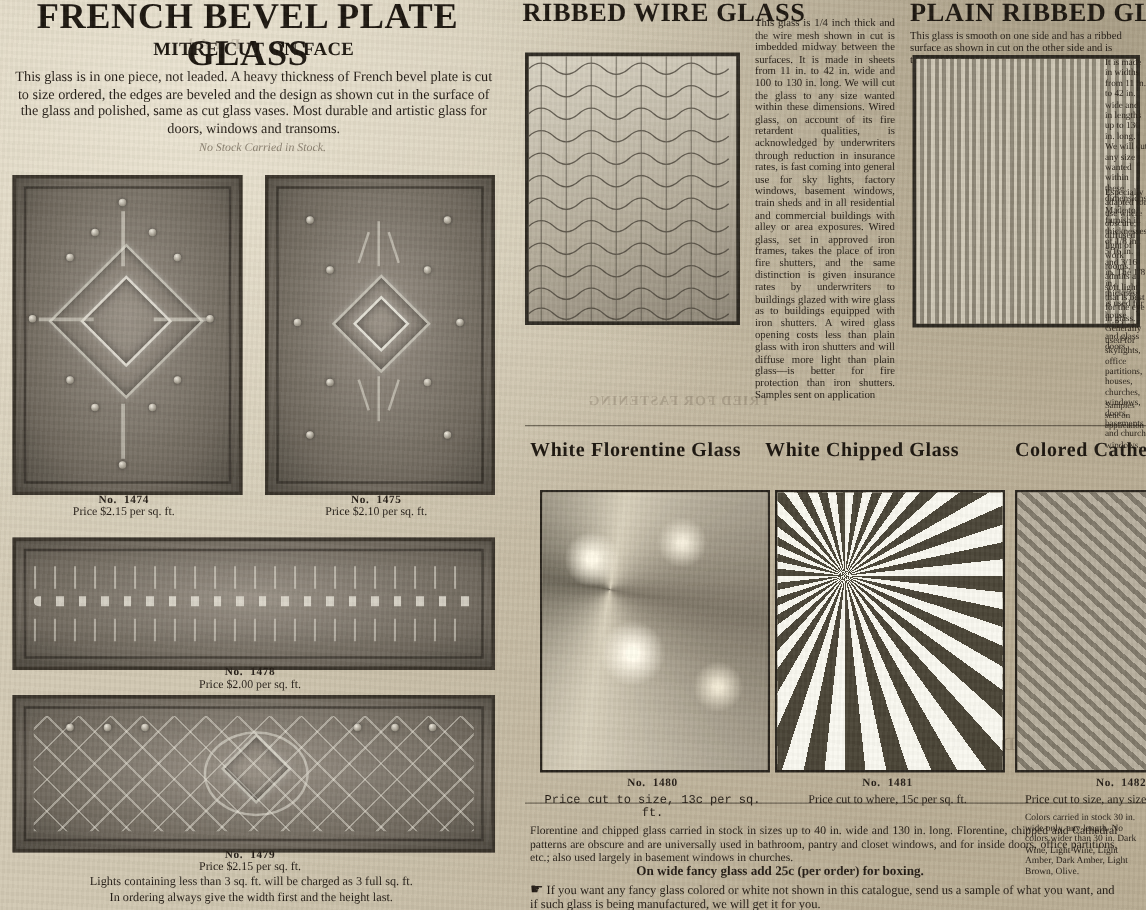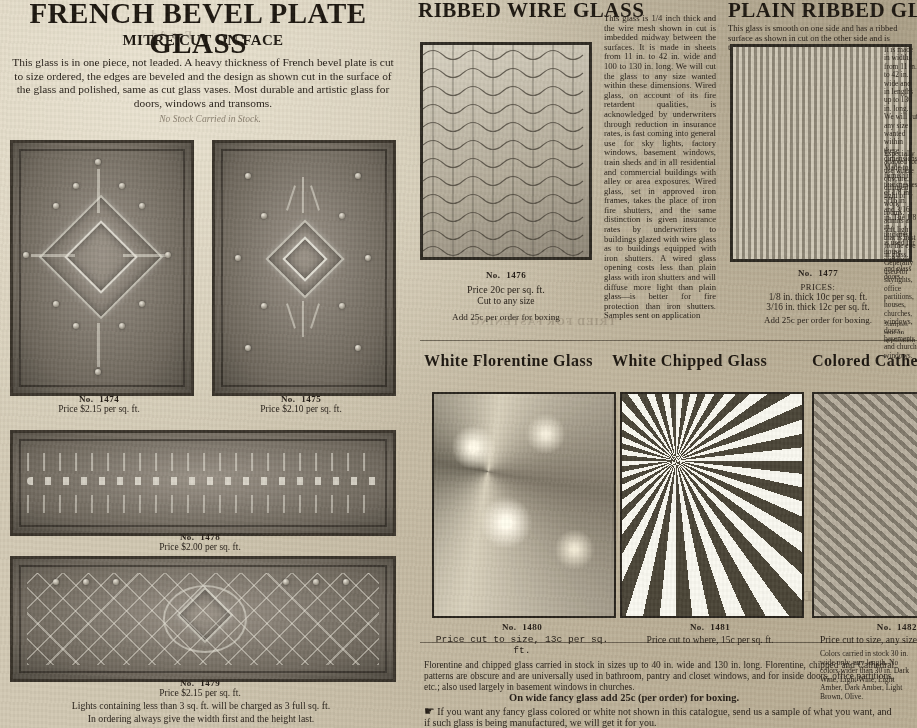--- a/index.html
+++ b/index.html
@@ -287,41 +287,26 @@
             <path d="M0 190 q10 -9 20 0 q10 9 20 0 q10 -9 20 0 q10 9 20 0 q10 -9 20 0 q10 9 20 0 q10 -9 20 0 q10 9 20 0"></path>
             <path d="M0 206 q10 -9 20 0 q10 9 20 0 q10 -9 20 0 q10 9 20 0 q10 -9 20 0 q10 9 20 0 q10 -9 20 0 q10 9 20 0"></path>
           </g>
           <g stroke-width="0.9" opacity="0.75">
             <path d="M10 0 L10 212 M30 0 L30 212 M50 0 L50 212 M70 0 L70 212 M90 0 L90 212 M110 0 L110 212 M130 0 L130 212 M150 0 L150 212"></path>
           </g>
         </g>
       </svg>
     </div>
 
-    <div class="center" style="position:absolute;left:8px;top:264px;width:172px;">
-      <span class="num"><span>No.</span>
-      &nbsp;<span>1476</span></span>
-      <div style="font-size:10px;margin-top:2px;">Price 20c per sq. ft.</div>
-      <div style="font-size:9.6px;">Cut to any size</div>
-      <div style="font-size:9.2px;margin-top:6px;">Add 25c per order for boxing</div>
-    </div>
   </div>
 
   <div id="right">
     <div id="plain-title" class="hdr-big">PLAIN RIBBED GLASS</div>
     <div id="plain-desc">This glass is smooth on one side and has a ribbed surface as shown in cut on the other side and is thoroughly annealed.</div>
     <div id="plain-img"></div>
-    <div style="position:absolute;left:6px;top:262px;width:172px;text-align:center;">
-      <span class="num"><span>No.</span>
-      &nbsp;<span>1477</span></span>
-      <div style="font-size:8.6px;letter-spacing:.5px;margin-top:2px;">PRICES:</div>
-      <div style="font-size:9.4px;">1/8 in. thick 10c per sq. ft.</div>
-      <div style="font-size:9.4px;">3/16 in. thick 12c per sq. ft.</div>
-      <div style="font-size:9px;margin-top:3px;">Add 25c per order for boxing.</div>
-    </div>
   </div>
 
   <div style="position:absolute;left:884px;top:46px;width:34px;font-size:7.4px;line-height:8.4px;color:#2a231a;">It is made in widths from 11 in. to 42 in. wide and in lengths up to 130 in. long. We will cut any size wanted within these dimensions. Made to furnish in thicknesses of 1/8 in., 5/16 in. and 3/16 in. The 1/8 in. thickness is used for house windows and glass doors.</div>
   <div style="position:absolute;left:884px;top:150px;width:34px;font-size:7.4px;line-height:8.4px;color:#2a231a;">Especially adapted for use where obscure, diffused light of work rooms, admits a soft light that is best for the eye in glass. Generally used for skylights, office partitions, houses, churches, windows, doors, basements and church windows.</div>
   <div style="position:absolute;left:884px;top:320px;width:34px;font-size:7px;line-height:8px;color:#2a231a;">Samples sent on application</div>
 
   <hr class="rule" style="position:absolute;left:420px;top:340px;width:497px;">
 
   <div id="fancy-hdr-2" class="hdr-big">White Chipped Glass</div>
   <div id="fancy-hdr-1" class="hdr-big">White Florentine Glass</div>

